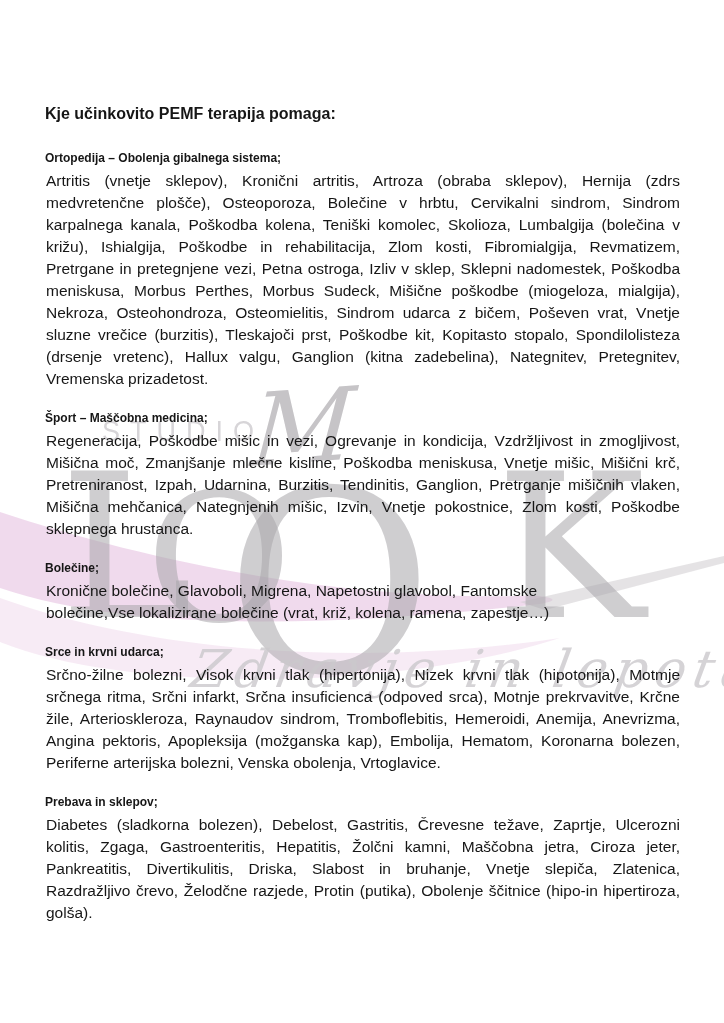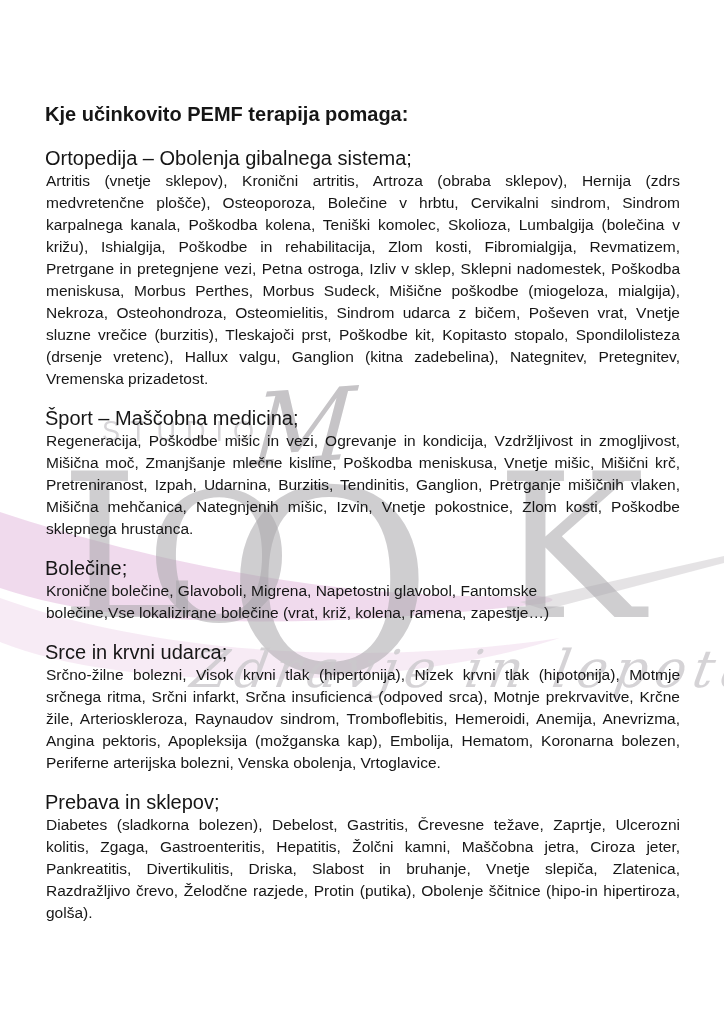--- a/index.html
+++ b/index.html
@@ -39,22 +39,22 @@
     font-family:"DejaVu Serif", serif; font-style:italic;
     font-size:52px; letter-spacing:7px; line-height:1.2;
     color:#cbc9cc; opacity:0.8; transform:skewX(-10deg);
     white-space:nowrap;
   }
   
   .doc {
     position:absolute; left:45px; top:103px; width:636px; z-index:2;
     font-size:15.5px; line-height:22px; color:#161616;
   }
-  .doc-title { font-weight:bold; font-size:20px; margin:0 0 22px 0; }
-  .sec-heading { font-weight:normal; font-size:20px; margin:17px 0 0 0; }
+  .doc-title { font-weight:bold; font-size:16px; margin:0 0 22px 0; }
+  .sec-heading { font-weight:bold; font-size:12px; margin:17px 0 0 0; }
   .sec-body { margin:1px; text-align:justify; }
   .sec-body.left { text-align:left; white-space:pre-line; }
 </style>
 </head>
 <body>
 
 <div class="page">
 
   <svg class="wm-ribbons" width="724" height="1023" viewBox="0 0 724 1023" aria-hidden="true">
     <path d="M0,512 C150,562 340,600 520,596 C548,595 566,600 540,604

